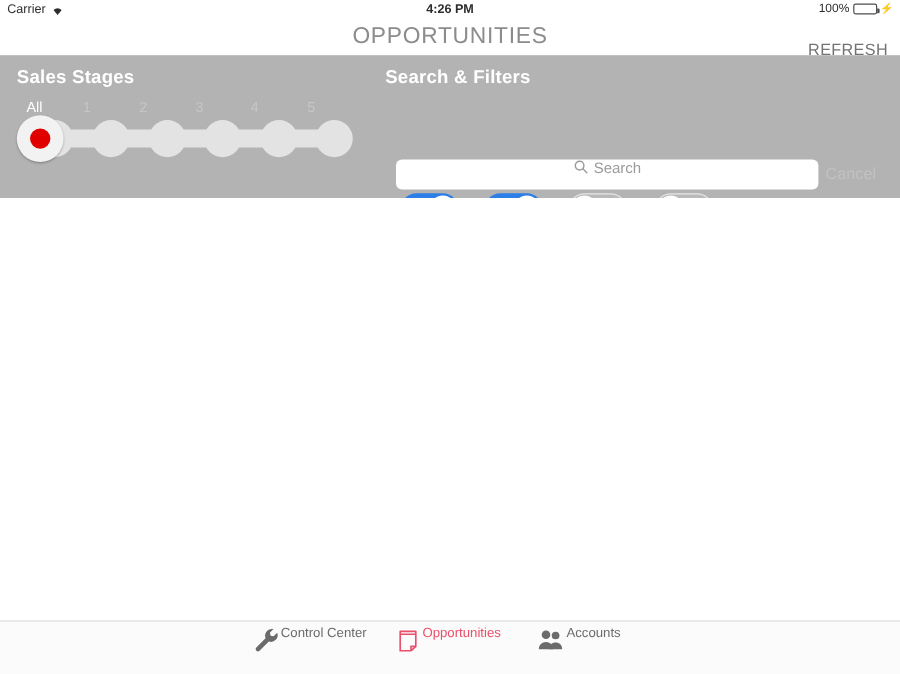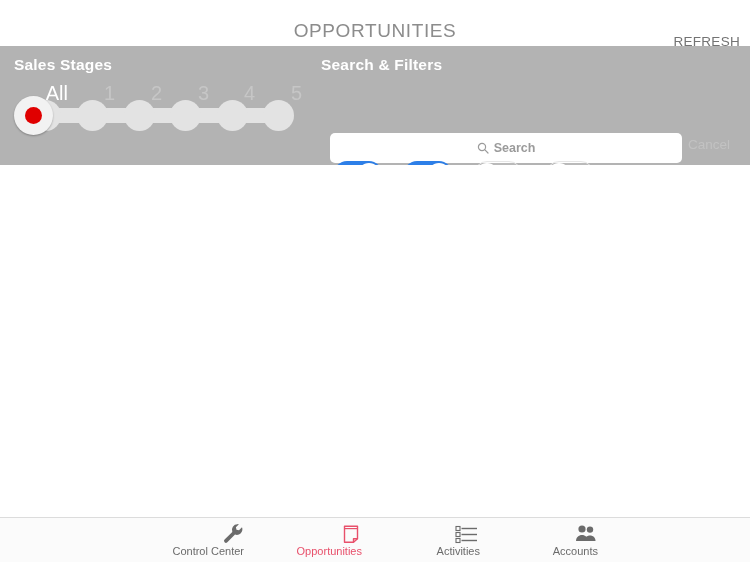--- a/index.html
+++ b/index.html
@@ -134,22 +134,22 @@
   .stage-labels {
     position: absolute;
     top: 0; left: 0;
     width: 278px;
     height: 22px;
   }
   .stage-label {
     position: absolute;
     top: 0;
     width: 46px;
-    text-align: right;
-    font-size: 20px;
+    text-align: left;
+    font-size: 12px;
     color: #c6c6c6;
   }
   .stage-label.active {
     color: #ffffff;
   }
   .stage-track {
     position: absolute;
     top: 26px;
     left: 16px;
     width: 246px;
@@ -181,28 +181,26 @@
     border-radius: 50%;
     background: #e00000;
   }
 
   
   .search-wrap {
     position: absolute;
     left: 330px;
     top: 87px;
     width: 352px;
-    height: 30px;
+    height: 25px;
     background: #ffffff;
     border-radius: 5px;
     display: flex;
-    align-items: center;
     justify-content: center;
     gap: 5px;
-    font-weight: bold;
   }
   .search-ph {
     font-size: 12.5px;
     color: #9b9b9b;
   }
   .cancel-btn {
     position: absolute;
     left: 688px;
     top: 91px;
     font-size: 13.5px;
@@ -292,42 +290,58 @@
     display: flex;
     align-items: flex-start;
     justify-content: center;
     gap: 26px;
     padding-top: 4px;
     box-sizing: border-box;
   }
   .tab {
     width: 92px;
     display: flex;
-    flex-direction: column;
-    align-items: flex-end;
+    flex-direction: row;
+    align-items: flex-start;
     gap: 1px;
   }
   .tab-icon {
     height: 22px;
     display: flex;
     align-items: center;
     justify-content: center;
   }
   .tab-label {
     font-size: 11px;
     color: #6b6b6b;
     white-space: nowrap;
   }
   .tab.active .tab-label { color: #e8506b; }
 </style>
 </head>
 <body>
 
 <div class="screen">
 
+  <div class="statusbar">
+    <div class="sb-left">
+      <span>Carrier</span>
+      <svg class="wifi-icon" width="12" height="9" viewBox="0 0 12 9">
+        <path d="M6 8.4 L2.6 4.3 A5.3 5.3 0 0 1 9.4 4.3 Z" fill="#2d2d2d"></path>
+      </svg>
+    </div>
+    <div class="sb-center">4:26 PM</div>
+    <div class="sb-right">
+      <span>100%</span>
+      <span class="battery">
+        <span class="battery-fill"></span>
+      </span>
+      <span class="bolt">⚡</span>
+    </div>
+  </div>
 
   <div class="navbar">
     <div class="nav-title">OPPORTUNITIES</div>
     <div class="nav-refresh">REFRESH</div>
   </div>
 
   <div class="filter-panel">
 
     <div class="panel-title title-search">Search &amp; Filters</div>
     <div class="panel-title title-stages">Sales Stages</div>
@@ -411,33 +425,20 @@
       <div class="tab-icon">
         <svg width="22" height="21" viewBox="0 0 22 21">
           <path d="M4.5 3.2h13v12.5l-4 3.6h-9z" fill="none" stroke="#e8506b" stroke-width="1.4" stroke-linejoin="round"></path>
           <path d="M13.5 19.3v-3.6h4" fill="none" stroke="#e8506b" stroke-width="1.4" stroke-linejoin="round"></path>
           <line x1="4.5" y1="5.6" x2="17.5" y2="5.6" stroke="#e8506b" stroke-width="1.2"></line>
         </svg>
       </div>
       <div class="tab-label">Opportunities</div>
     </div>
 
-    <div class="tab">
-      <div class="tab-icon">
-        <svg width="26" height="21" viewBox="0 0 26 21">
-          <rect x="2" y="3.5" width="4" height="4" fill="none" stroke="#6b6b6b" stroke-width="1.1"></rect>
-          <line x1="7.5" y1="5.5" x2="23" y2="5.5" stroke="#6b6b6b" stroke-width="1.4"></line>
-          <rect x="2" y="9.5" width="4" height="4" fill="none" stroke="#6b6b6b" stroke-width="1.1"></rect>
-          <line x1="7.5" y1="11.5" x2="23" y2="11.5" stroke="#6b6b6b" stroke-width="1.4"></line>
-          <rect x="2" y="15.5" width="4" height="4" fill="none" stroke="#6b6b6b" stroke-width="1.1"></rect>
-          <line x1="7.5" y1="17.5" x2="23" y2="17.5" stroke="#6b6b6b" stroke-width="1.4"></line>
-        </svg>
-      </div>
-      <div class="tab-label">Activities</div>
-    </div>
 
     <div class="tab">
       <div class="tab-icon">
         <svg width="24" height="21" viewBox="0 0 24 21">
           <circle cx="8" cy="6" r="3.6" fill="#6b6b6b"></circle>
           <path d="M2 18c0-3.6 2.7-6 6-6s6 2.4 6 6z" fill="#6b6b6b"></path>
           <circle cx="16" cy="6.6" r="3.2" fill="#6b6b6b"></circle>
           <path d="M10.5 18c0-3.3 2.4-5.5 5.5-5.5s5.5 2.2 5.5 5.5z" fill="#6b6b6b"></path>
         </svg>
       </div>

